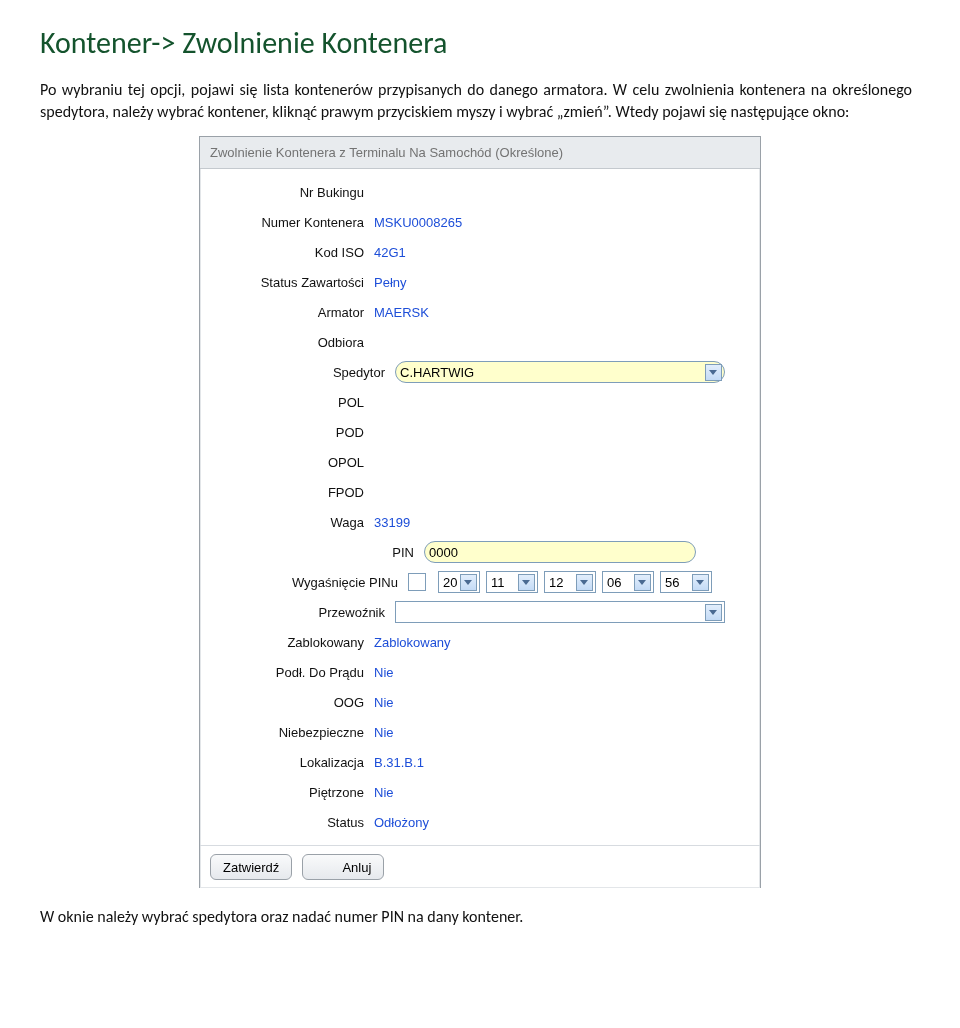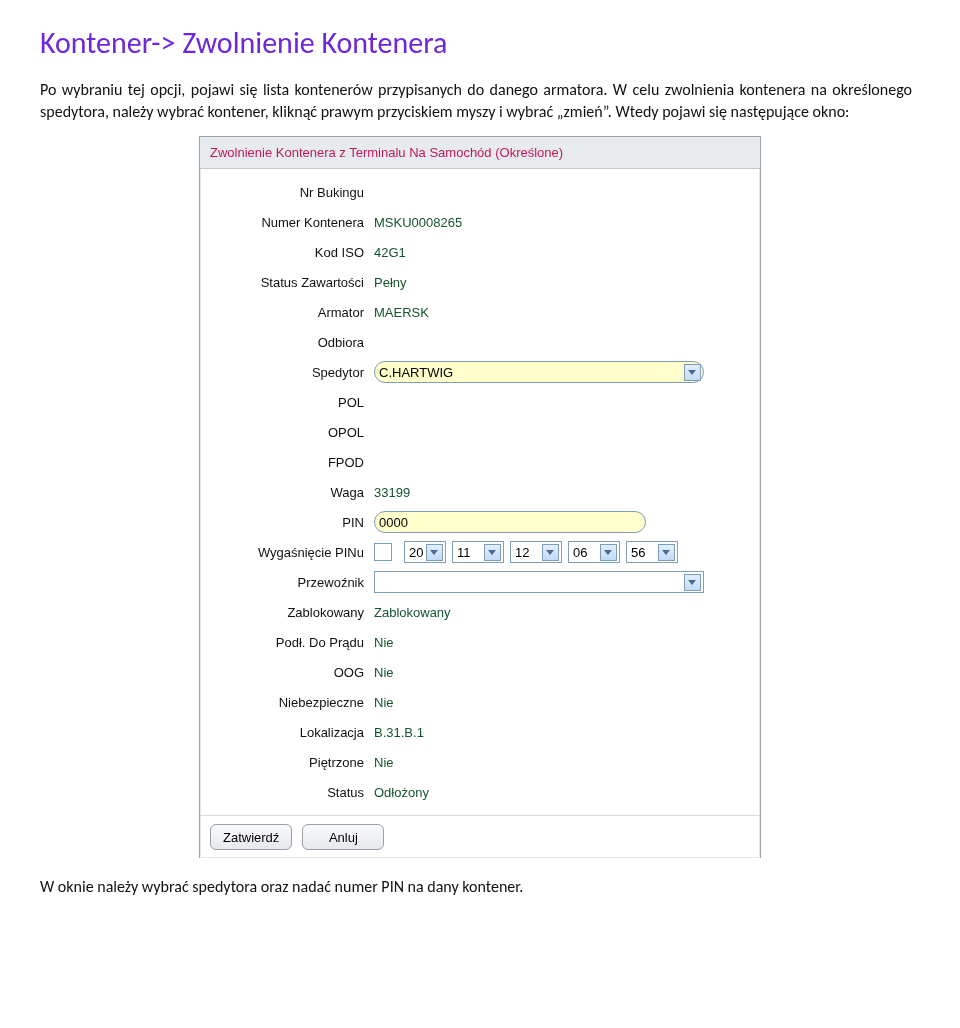--- a/index.html
+++ b/index.html
@@ -8,21 +8,21 @@
     font-family: Calibri, Arial, sans-serif;
     background: #fff;
     color: #111;
     width: 960px;
     box-sizing: border-box;
   }
   h1 {
     font-size: 30px;
     font-weight: 400;
     margin: 0 0 18px 0;
-    color: #6d28d9;
+    color: #14532d;
   }
   p.body-text {
     font-size: 16px;
     line-height: 1.35;
     margin: 0 8px 14px 0;
     text-align: justify;
   }
 
   .panel {
     width: 560px;
@@ -31,42 +31,43 @@
     border-bottom: none;
     font-family: Verdana, Arial, sans-serif;
     font-size: 13px;
     background: #fff;
     box-shadow: 0 0 0 1px #e3e6e9 inset;
   }
   .panel-header {
     background: #e8ebee;
     border-bottom: 1px solid #c4c9ce;
     padding: 8px 10px;
-    color: #be185d;
+    color: #737373;
     font-size: 13px;
   }
   .form-body {
     padding: 10px 14px 6px 14px;
   }
   .row {
     display: flex;
     align-items: center;
     margin-bottom: 4px;
     min-height: 26px;
+    justify-content: center;
   }
   .row .lbl {
     width: 150px;
     text-align: right;
     padding-right: 10px;
     color: #111;
     font-size: 13px;
   }
   .val {
     flex: 1;
-    color: #14532d;
+    color: #1d4ed8;
     font-size: 13px;
     padding: 3px 0;
   }
   .input, .select {
     height: 22px;
     border: 1px solid #7e9db9;
     background: #fff;
     font-size: 13px;
     padding: 0 4px;
     box-sizing: border-box;
@@ -138,20 +139,21 @@
   .btn {
     min-width: 82px;
     height: 26px;
     border: 1px solid #9aa1a8;
     background: linear-gradient(#f9fafb, #e6e9ed);
     border-radius: 6px;
     font-size: 13px;
     padding: 0 12px;
     cursor: pointer;
     font-family: inherit;
+    text-align: right;
   }
 </style>
 </head>
 <body>
 
 <h1>Kontener-&gt; Zwolnienie Kontenera</h1>
 
 <p class="body-text">Po wybraniu tej opcji, pojawi się lista kontenerów przypisanych do danego armatora. W celu zwolnienia kontenera na określonego spedytora, należy wybrać kontener, kliknąć prawym przyciskiem myszy i wybrać „zmień”. Wtedy pojawi się następujące okno:</p>
 
 <div class="panel">
@@ -194,20 +196,24 @@
       <span class="select-wrap">
         <input class="select hl wide" value="C.HARTWIG" style="">
       </span>
     </div>
 
     <div class="row">
       <div class="lbl">POL</div>
       <div class="val"></div>
     </div>
 
+    <div class="row">
+      <div class="lbl">POD</div>
+      <div class="val"></div>
+    </div>
 
     <div class="row">
       <div class="lbl">OPOL</div>
       <div class="val"></div>
     </div>
 
     <div class="row">
       <div class="lbl">FPOD</div>
       <div class="val"></div>
     </div>

